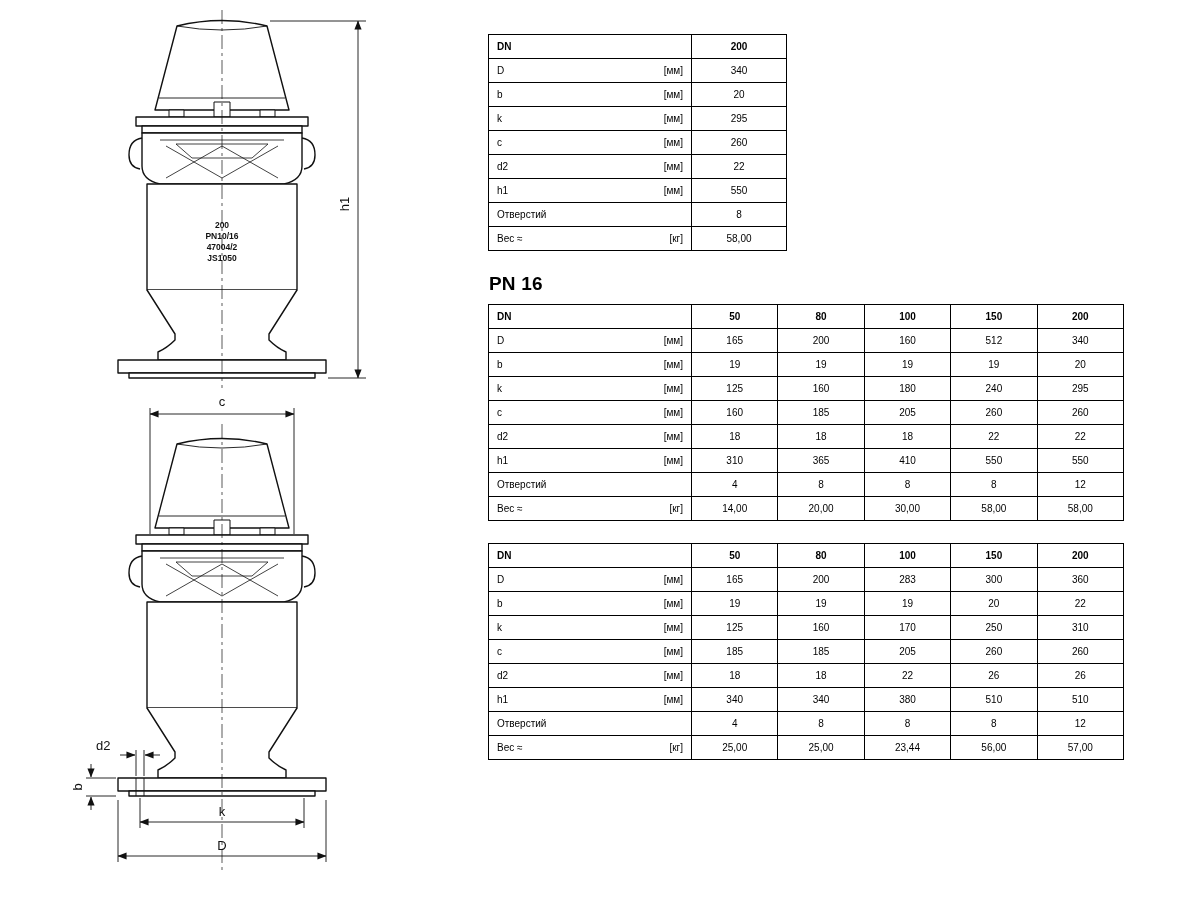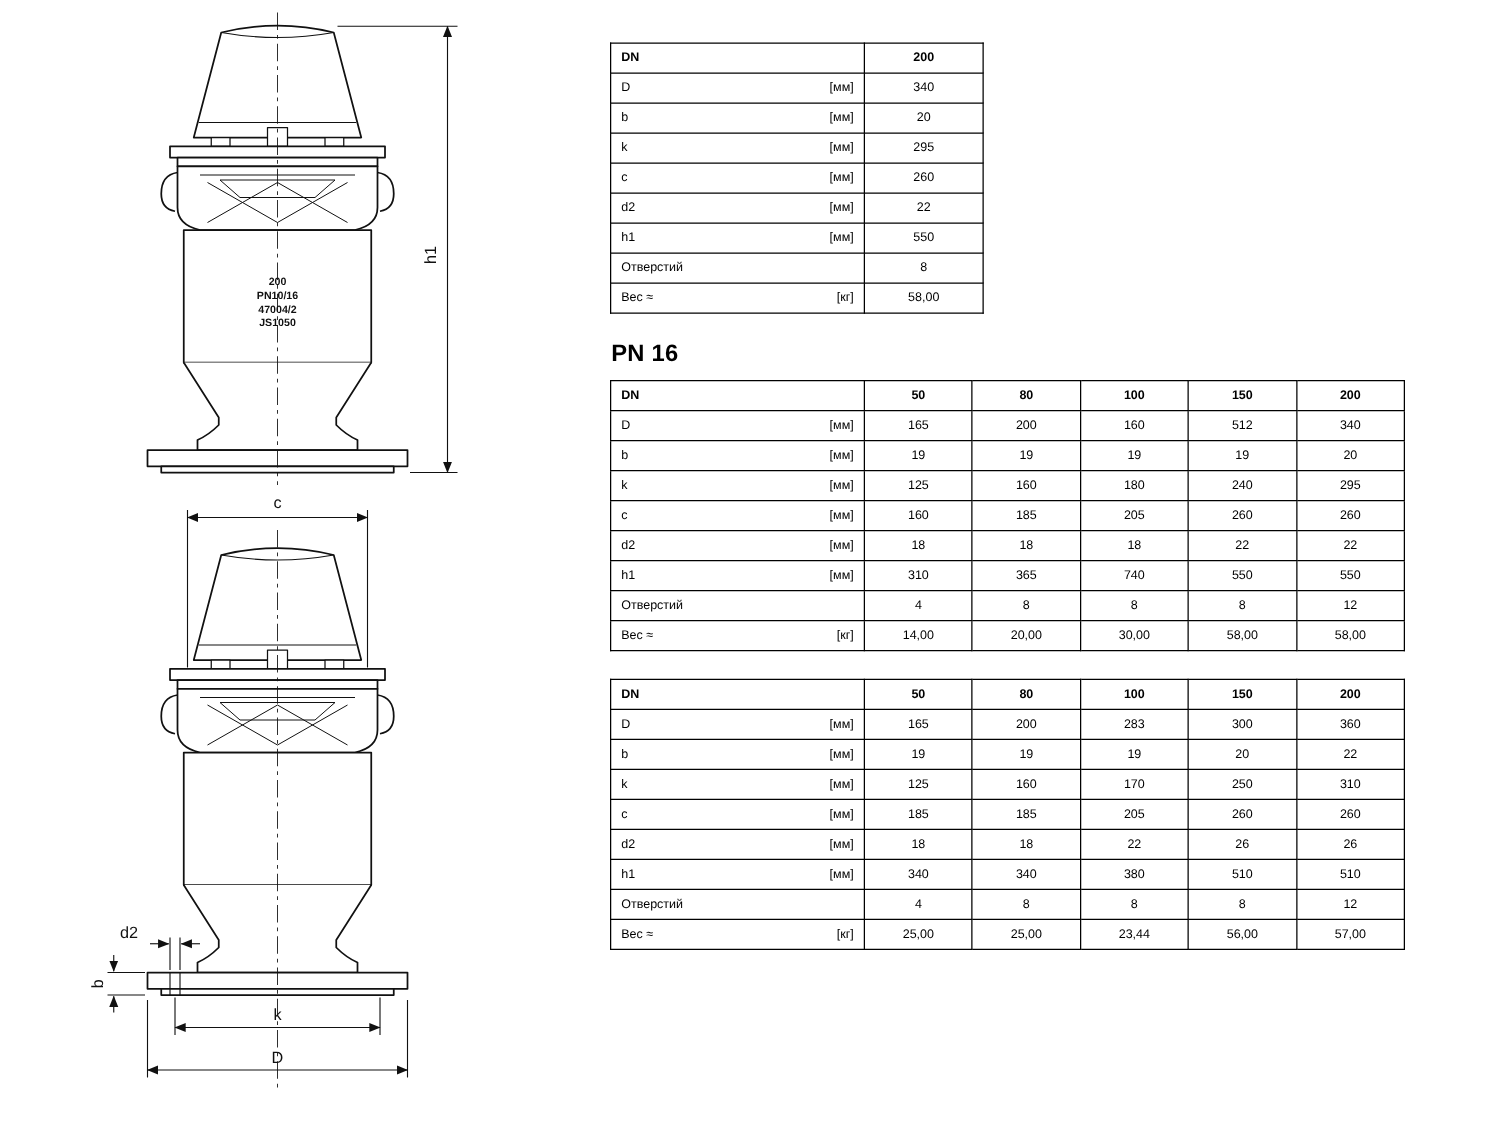--- a/index.html
+++ b/index.html
@@ -311,21 +311,21 @@
           </tr>
           <tr>
             <td class="lblcell">
               <div class="lblflex">
                 <span>h1</span>
                 <span class="unit">[мм]</span>
               </div>
             </td>
             <td class="val">310</td>
             <td class="val">365</td>
-            <td class="val">740</td>
+            <td class="val">410</td>
             <td class="val">550</td>
             <td class="val">550</td>
           </tr>
           <tr>
             <td class="lblcell">
               <div class="lblflex">
                 <span>Отверстий</span>
                 <span class="unit"></span>
               </div>
             </td>

